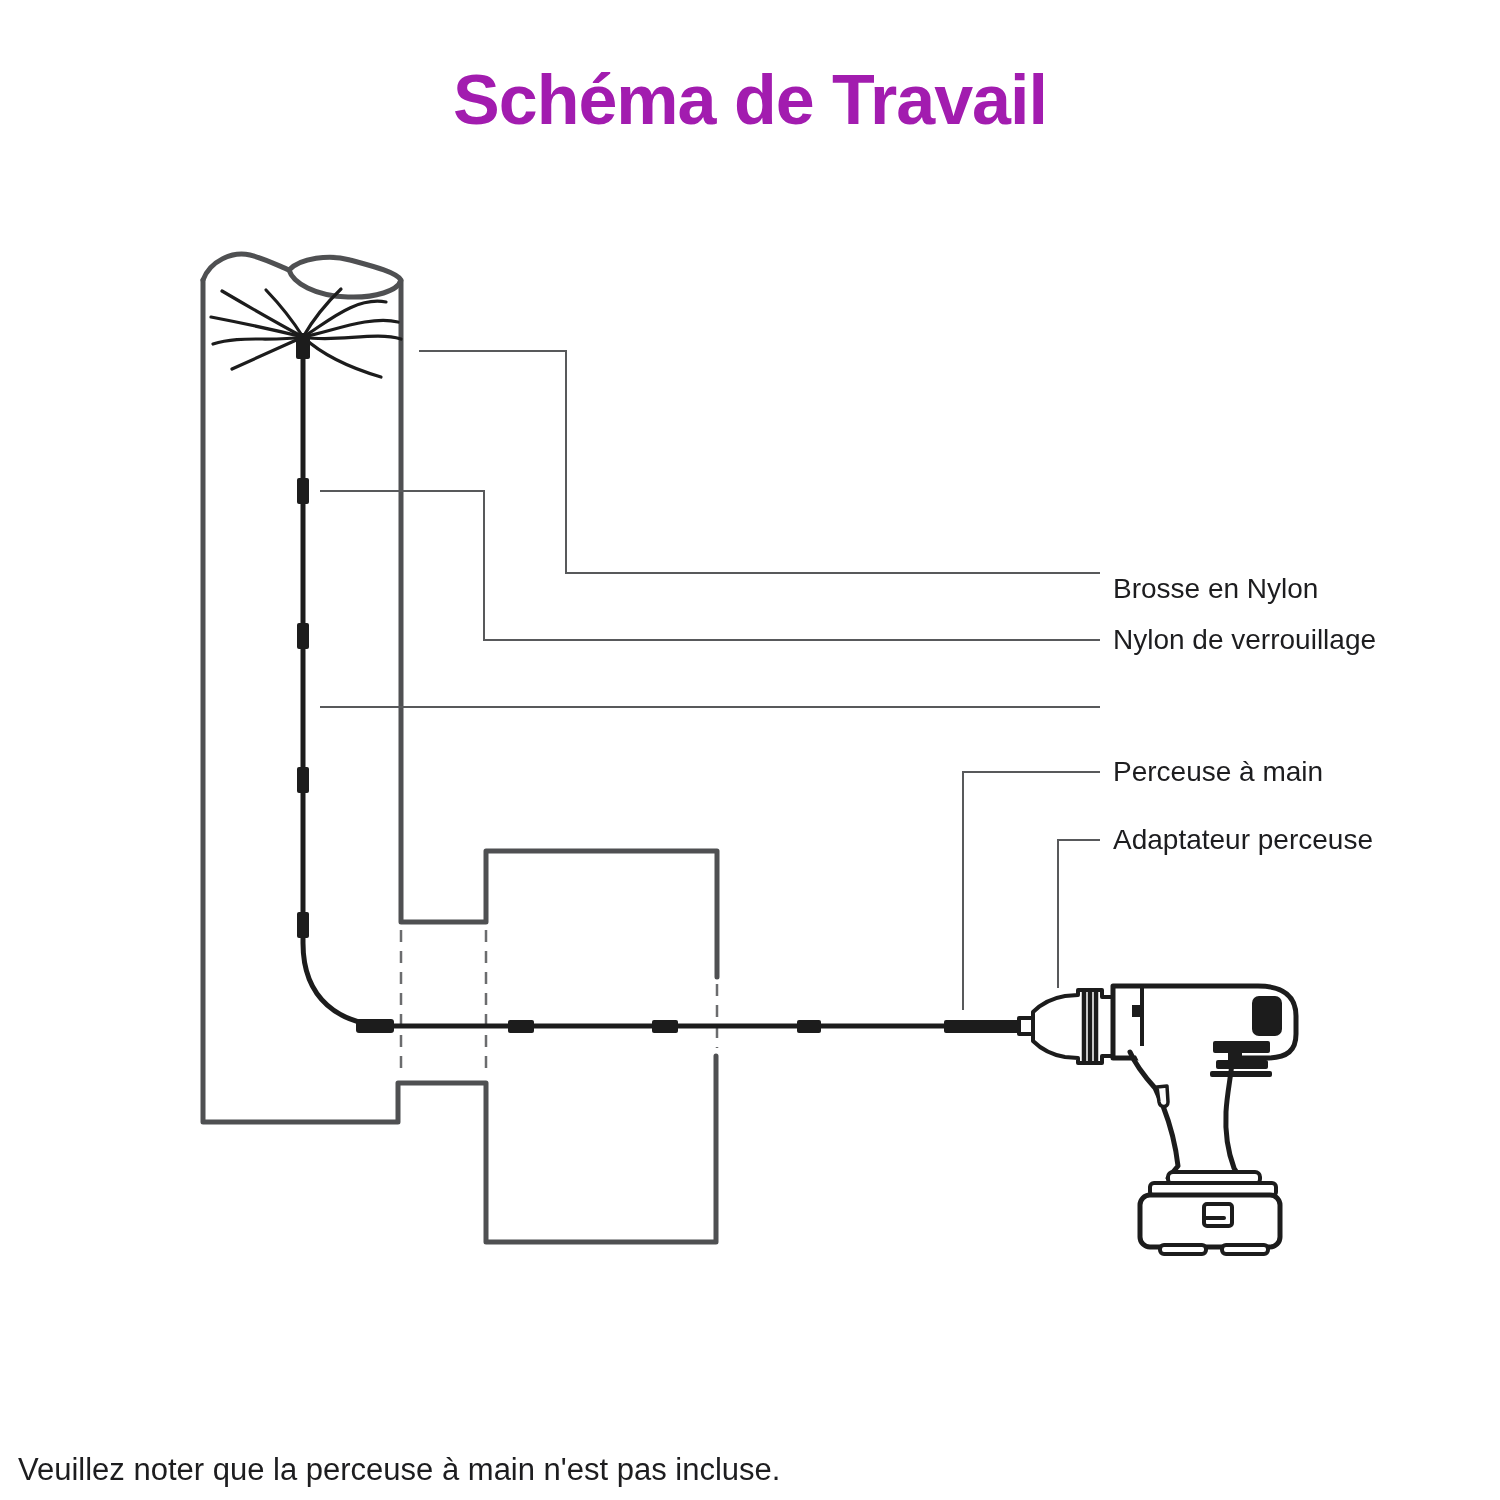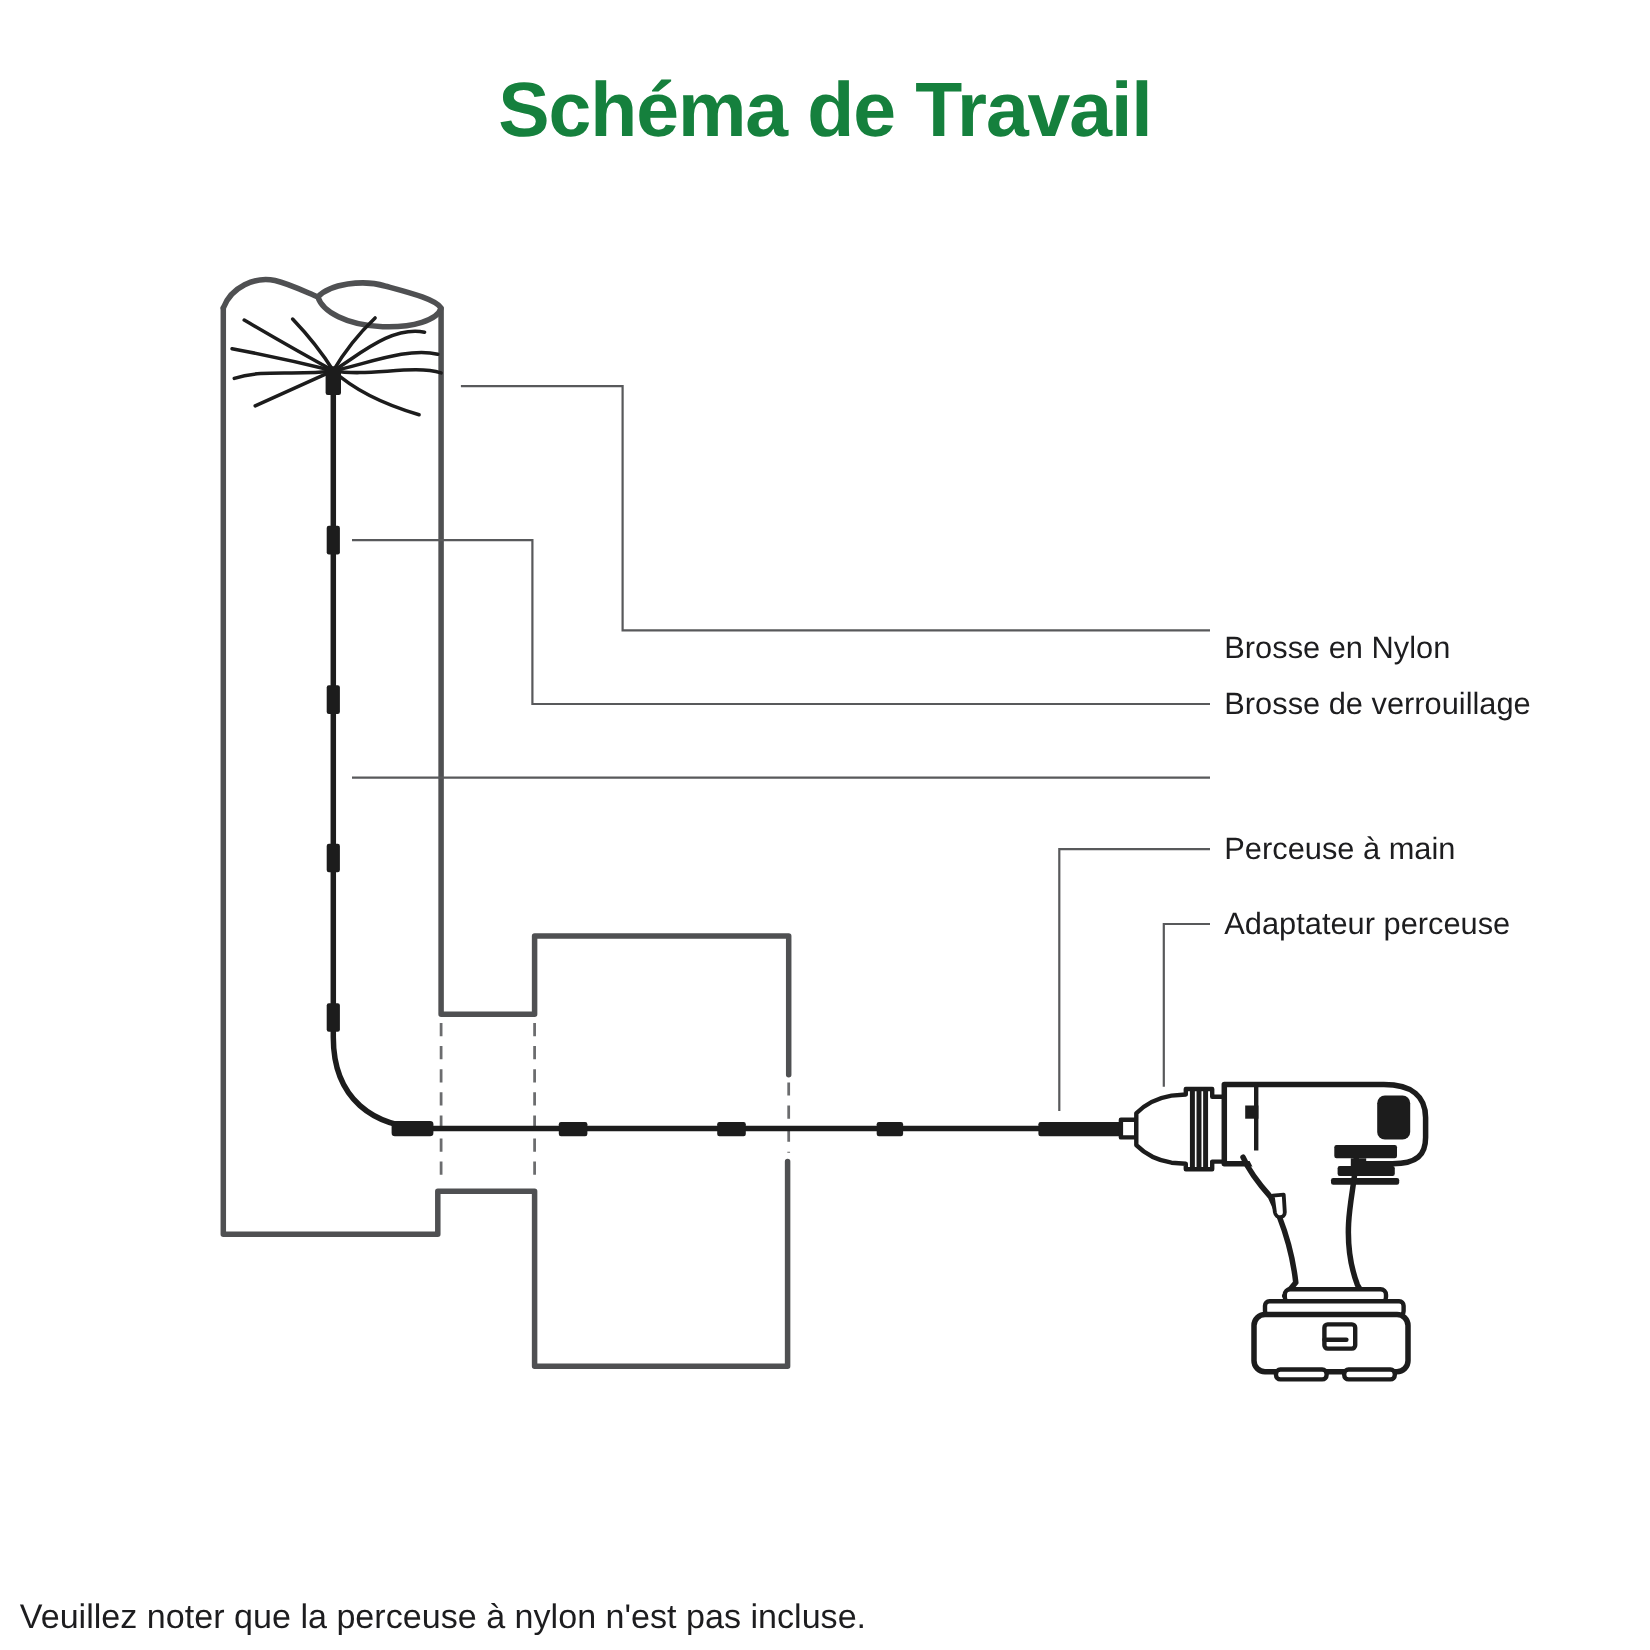--- a/index.html
+++ b/index.html
@@ -1,20 +1,20 @@
 <!DOCTYPE html>
 <html><head>
 <meta charset="utf-8">
 <style>
   html,body{margin:0;padding:0;background:#ffffff;}
   #stage{position:relative;width:1500px;height:1500px;background:#ffffff;overflow:hidden;
          font-family:"Liberation Sans", sans-serif;}
   #diagram-svg{position:absolute;left:0;top:0;}
   .title{position:absolute;left:0;top:63px;width:100%;text-align:center;
-         font-size:70px;line-height:74px;font-weight:bold;color:#15803d;letter-spacing:-1px;}
+         font-size:70px;line-height:74px;font-weight:bold;color:#a21caf;letter-spacing:-1px;}
   .label{position:absolute;left:1113px;font-size:28px;line-height:34px;color:#1d1d1f;white-space:nowrap;}
   .label.l1{top:572px;} .label.l2{top:623px;} .label.l3{top:690px;}
   .label.l4{top:755px;} .label.l5{top:823px;}
   .footnote{position:absolute;left:18px;top:1452px;font-size:31px;line-height:36px;color:#1d1d1f;white-space:nowrap;}
 </style>
 </head>
 <body>
 
 <div id="stage">
 
@@ -107,18 +107,18 @@
       <rect x="1204" y="1204" width="28" height="22" rx="3" fill="#ffffff" stroke="#1c1c1c" stroke-width="4"></rect>
       <path d="M1204,1218 H1224" stroke="#1c1c1c" stroke-width="4" fill="none"></path>
       <rect x="1160" y="1245" width="46" height="9" rx="4" fill="#ffffff" stroke="#1c1c1c" stroke-width="4"></rect>
       <rect x="1222" y="1245" width="46" height="9" rx="4" fill="#ffffff" stroke="#1c1c1c" stroke-width="4"></rect>
     </g>
   </svg>
 
   <div class="title">Schéma de Travail</div>
 
   <div class="label l1">Brosse en Nylon</div>
-  <div class="label l2">Brosse de verrouillage</div>
+  <div class="label l2">Nylon de verrouillage</div>
   <div class="label l4">Perceuse à main</div>
   <div class="label l5">Adaptateur perceuse</div>
 
-  <div class="footnote">Veuillez noter que la perceuse à nylon n'est pas incluse.</div>
+  <div class="footnote">Veuillez noter que la perceuse à main n'est pas incluse.</div>
 </div>
 
 </body></html>

